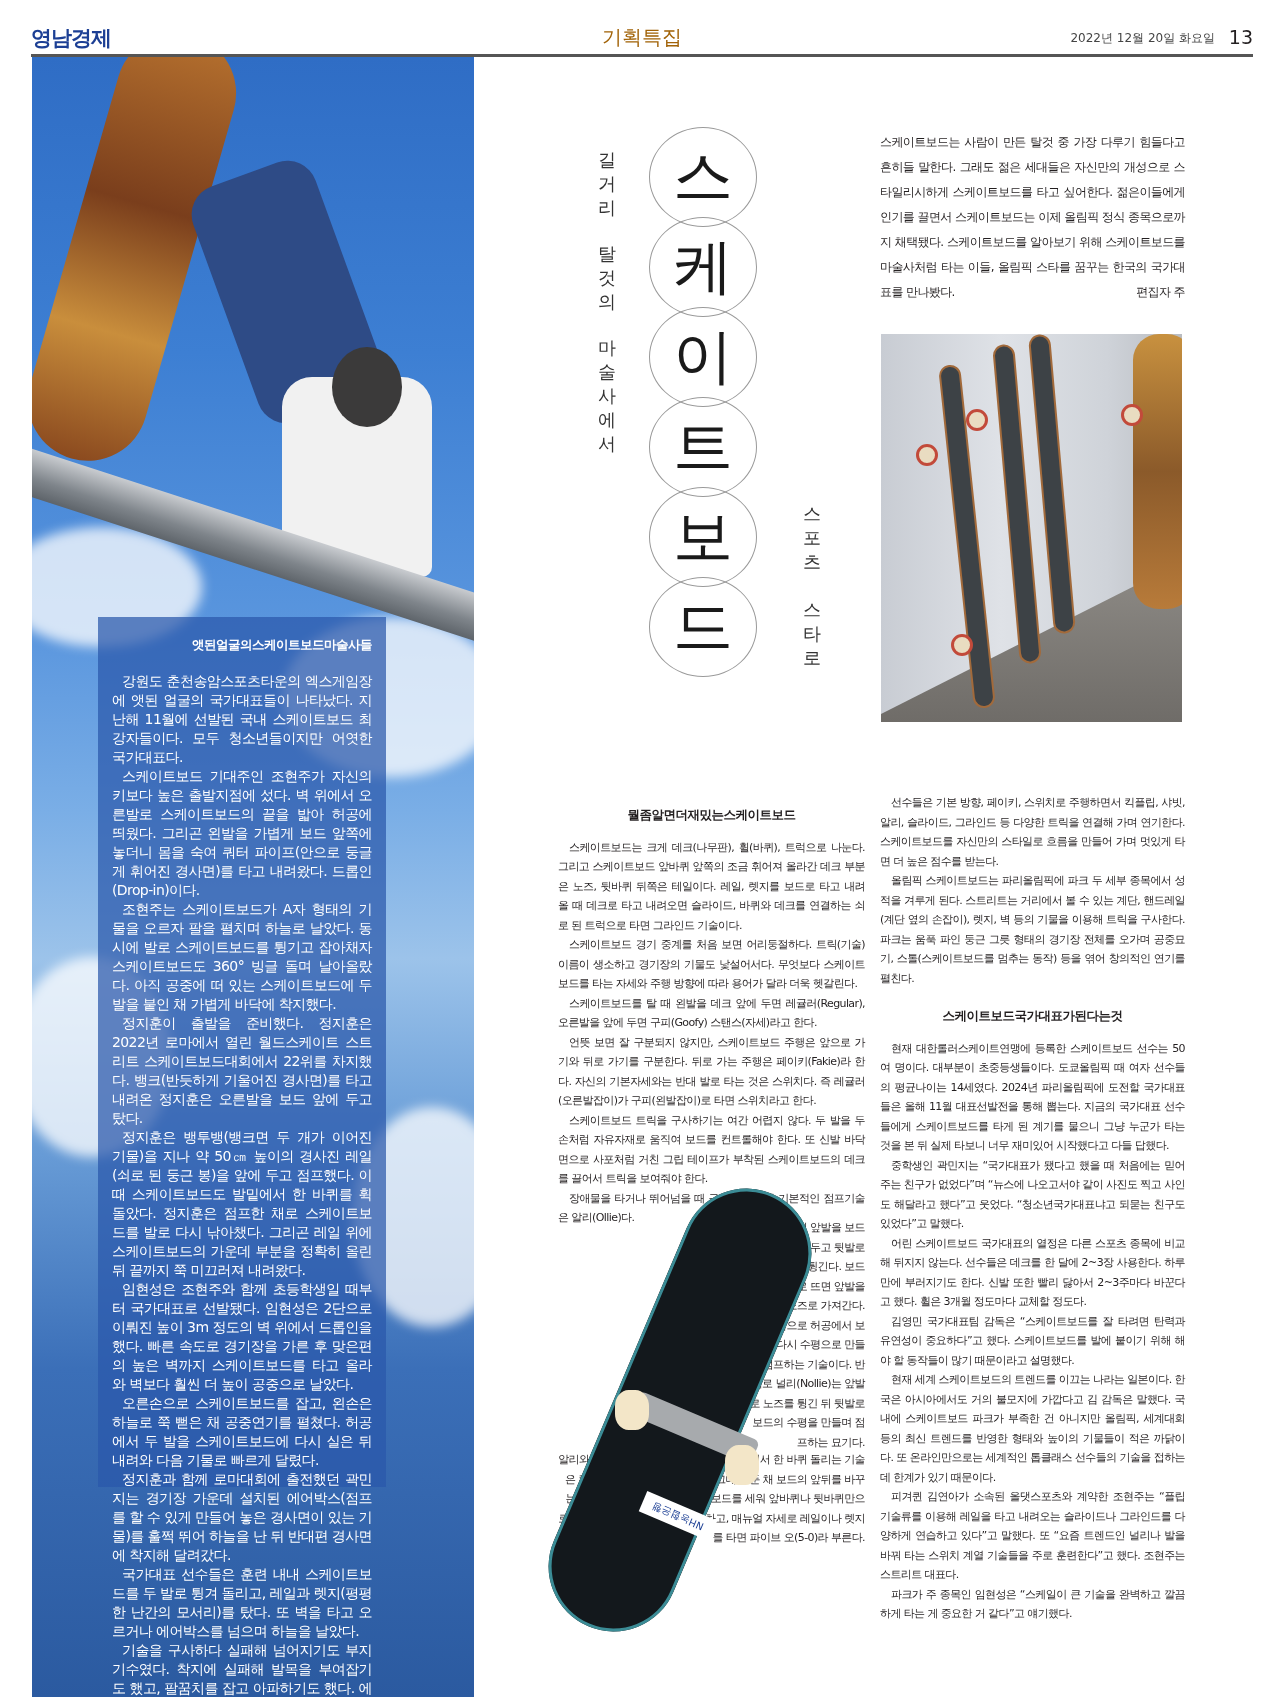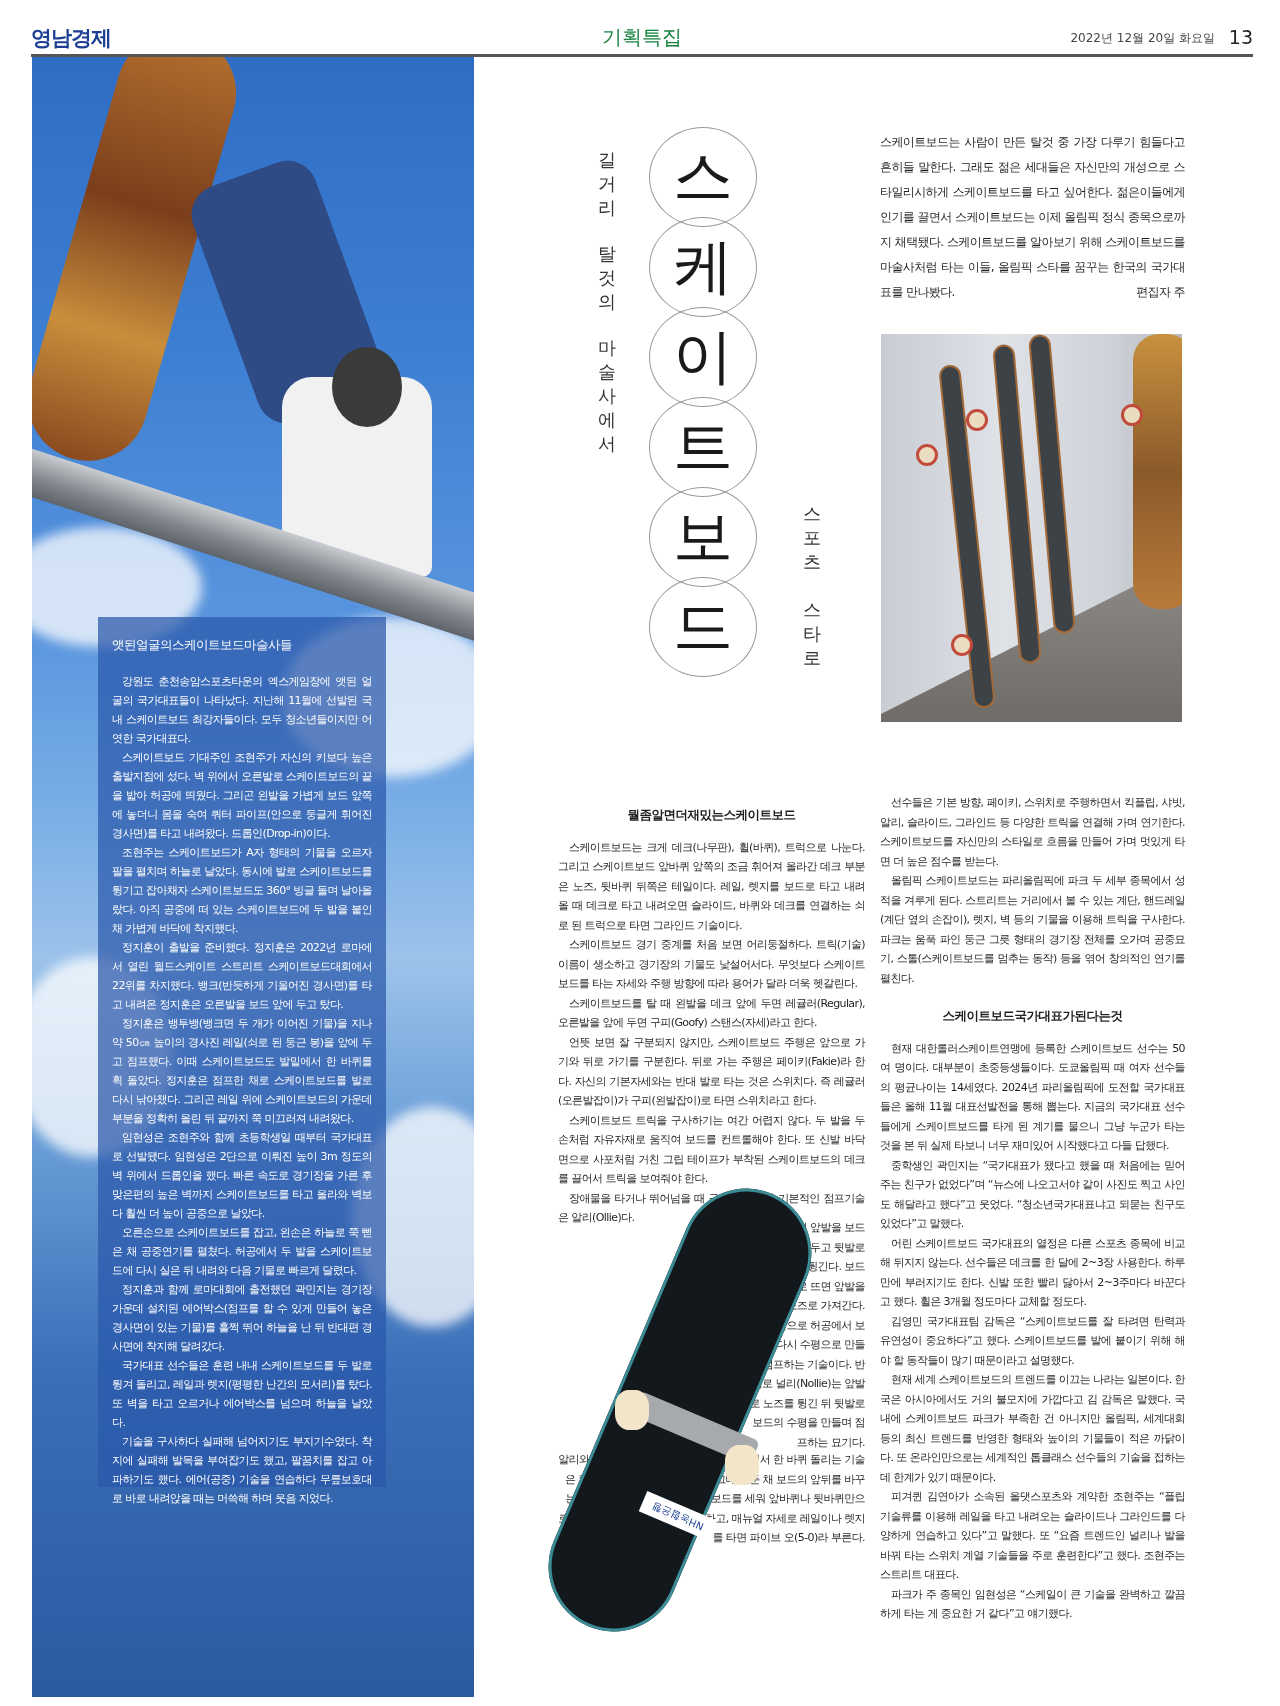--- a/index.html
+++ b/index.html
@@ -2,40 +2,40 @@
 <html><head>
 <meta charset="utf-8">
 <style>
   * { box-sizing: border-box; margin: 0; padding: 0; }
   html, body { width: 1280px; height: 1706px; background: #ffffff; overflow: hidden; }
   body { position: relative; font-family: "DejaVu Sans", "Liberation Sans", sans-serif; color: #231f20; }
 
   
   .masthead { position: absolute; left: 31px; top: 22px; width: 1222px; height: 34px; }
   .logo { position: absolute; left: 0; top: 2px; font-size: 21px; font-weight: bold; color: #1c3f94; letter-spacing: -1px; }
-  .section-name { position: absolute; left: 0; right: 0; top: 2px; text-align: center; font-size: 20px; color: #15803d; }
+  .section-name { position: absolute; left: 0; right: 0; top: 2px; text-align: center; font-size: 20px; color: #a16207; }
   .dateline { position: absolute; right: 0; top: 4px; font-size: 12px; color: #444; }
   .dateline .pageno { font-size: 19px; margin-left: 10px; color: #231f20; vertical-align: -2px; }
   .rule { position: absolute; left: 31px; top: 54px; width: 1222px; height: 3px; background: #555; }
 
   
   .hero { position: absolute; left: 32px; top: 57px; width: 442px; height: 1640px; overflow: hidden;
     background: linear-gradient(180deg, #2f6dc5 0%, #3d7fd3 18%, #5a96de 35%, #7aaee6 46%, #9cc3ea 55%, #6a9ed8 66%, #3b6fb8 80%, #2b5aa0 100%); }
   .hero .cloud { position: absolute; border-radius: 50%; background: rgba(255,255,255,0.75); filter: blur(6px); }
   .hero .rail { position: absolute; left: -40px; top: 380px; width: 620px; height: 46px; background: linear-gradient(180deg,#c9ccd0,#7f858b 60%,#5e646a);
     transform: rotate(18deg); transform-origin: left center; border-radius: 20px; }
   .hero .board { position: absolute; left: 40px; top: -30px; width: 120px; height: 440px; border-radius: 60px;
     background: linear-gradient(180deg,#b5702e,#7a3e1c 40%,#c98e3c 70%,#8b4a1f); transform: rotate(16deg); }
   .hero .skater-body { position: absolute; left: 250px; top: 320px; width: 150px; height: 200px; background: #f1f1f1; border-radius: 30px 30px 10px 10px; }
   .hero .skater-head { position: absolute; left: 300px; top: 290px; width: 70px; height: 80px; border-radius: 50%; background: #3b3a3a; }
   .hero .skater-leg { position: absolute; left: 190px; top: 110px; width: 130px; height: 250px; background: #2e4b86; transform: rotate(-20deg); border-radius: 30px; }
 
   .infobox { position: absolute; left: 98px; top: 617px; width: 288px; height: 870px; background: rgba(41, 88, 170, 0.72); padding: 0 14px; }
-  .infobox h3 { text-align: left; color: #fff; font-size: 12.5px; font-weight: normal; margin-top: 20px; margin-bottom: 18px; letter-spacing: -0.5px; }
-  .infobox p { color: #fff; font-size: 11px; line-height: 19px; text-indent: 10px; letter-spacing: -0.6px; text-align: justify; }
+  .infobox h3 { text-align: right; color: #fff; font-size: 12.5px; font-weight: bold; margin-top: 20px; margin-bottom: 18px; letter-spacing: -0.5px; }
+  .infobox p { color: #fff; font-size: 14px; line-height: 19px; text-indent: 10px; letter-spacing: -0.6px; text-align: justify; }
 
   
   .kicker-v { position: absolute; left: 594px; top: 148px; width: 26px; font-size: 18px; line-height: 24px; color: #333; text-align: center; }
   .kicker-v span { display: block; }
   .kicker-v .gap { height: 22px; }
   .title-circles { position: absolute; left: 649px; top: 127px; width: 108px; }
   .circle { width: 108px; height: 100px; margin-bottom: -10px; border: 1px solid #9a9a9a; border-radius: 50%;
     display: flex; align-items: center; justify-content: center; font-size: 60px; color: #1a1a1a; background: transparent; }
   .subtitle-v { position: absolute; left: 800px; top: 502px; width: 24px; font-size: 18px; line-height: 24px; color: #333; text-align: center; }
   .subtitle-v span { display: block; }

